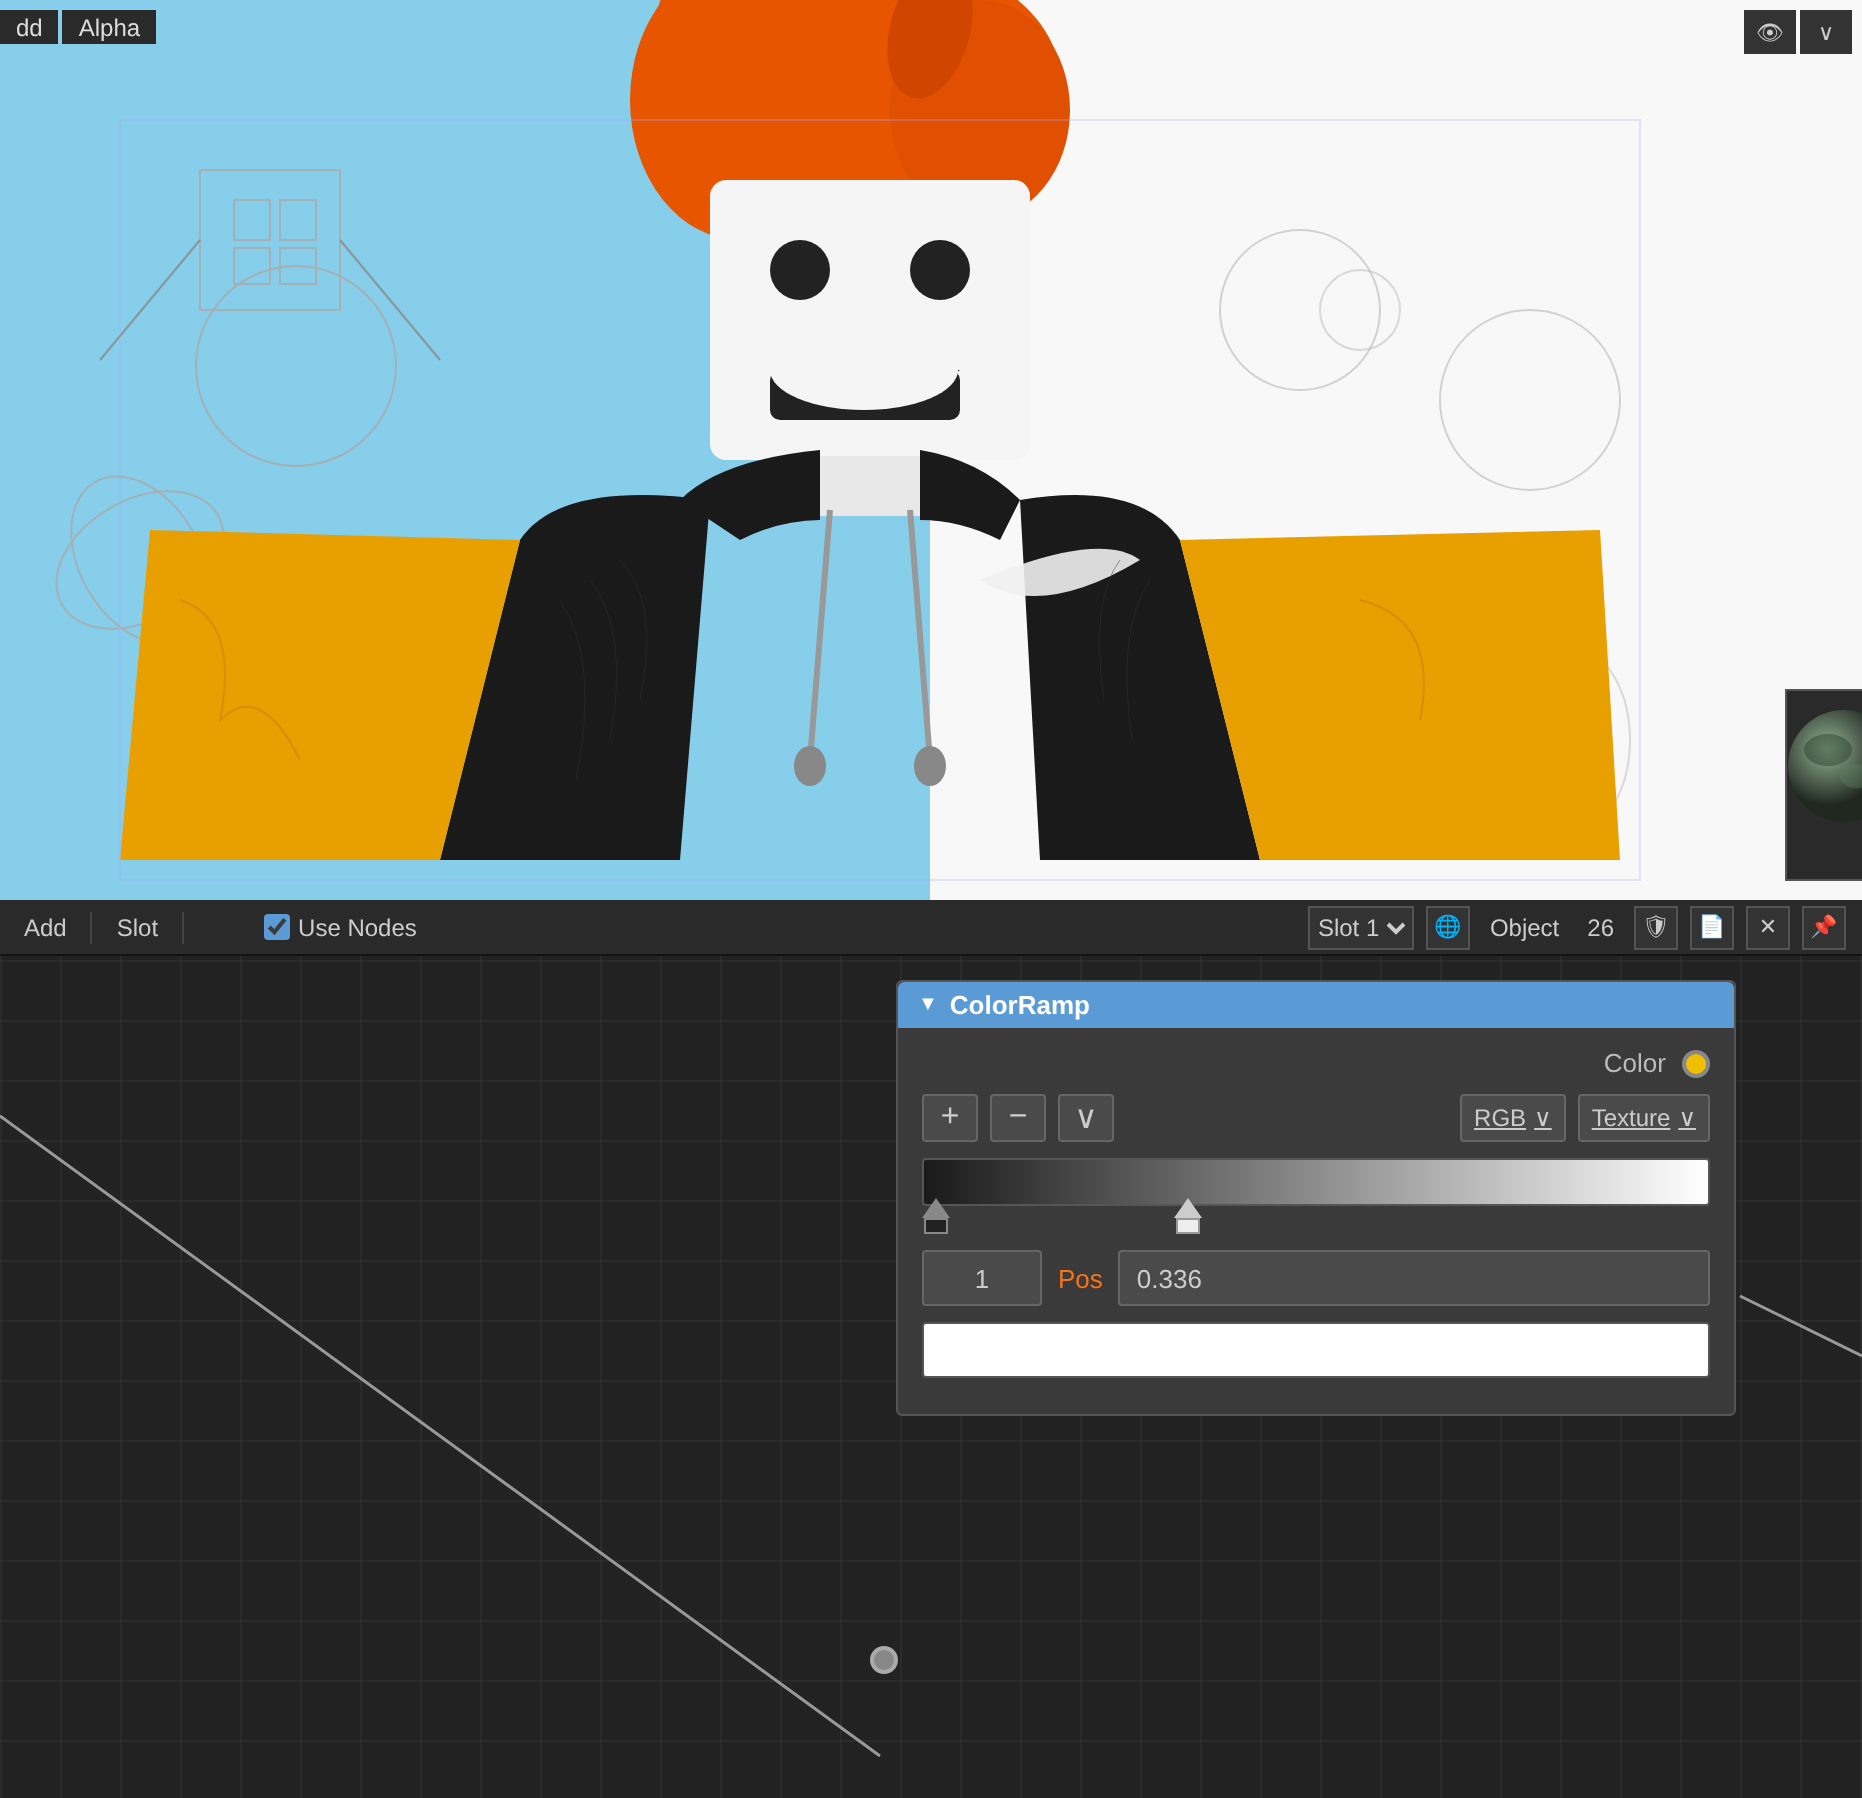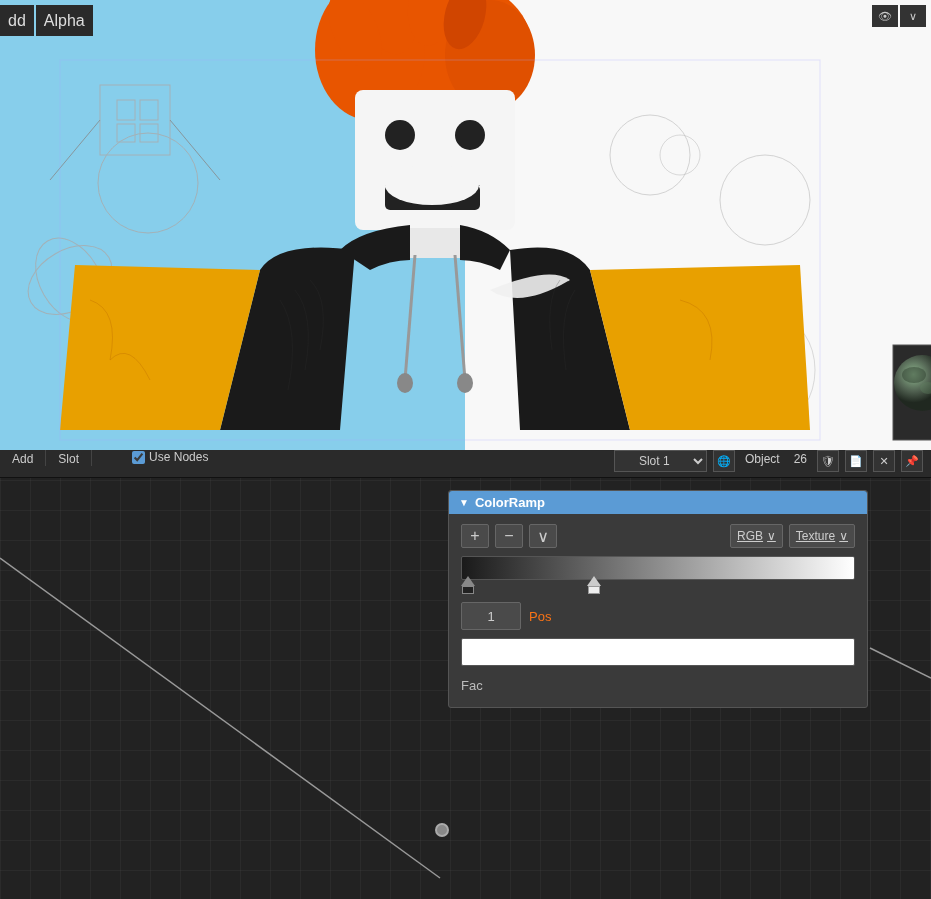--- a/index.html
+++ b/index.html
@@ -27,23 +27,23 @@
       left: 0;
       display: flex;
       gap: 2px;
     }
 
     .menu-btn {
       background: #2a2a2a;
       color: #ddd;
       border: none;
       padding: 2px 8px;
-      font-size: 16px;
-      cursor: pointer;
-      height: 31px;
+      font-size: 12px;
+      cursor: pointer;
+      height: 17px;
     }
 
     
     #top-right {
       position: absolute;
       top: 5px;
       right: 5px;
       display: flex;
       gap: 2px;
     }
@@ -75,21 +75,21 @@
 
     
     #node-toolbar {
       position: absolute;
       top: 0;
       left: 0;
       right: 0;
       height: 28px;
       background: #2a2a2a;
       display: flex;
-      align-items: flex-start;
+      align-items: center;
       gap: 6px;
       padding: 0 8px;
       border-bottom: 1px solid #111;
     }
 
     .toolbar-item {
       color: #ccc;
       font-size: 12px;
       cursor: pointer;
       padding: 2px 4px;
@@ -111,21 +111,21 @@
       accent-color: #5b9bd5;
     }
 
     .toolbar-separator { width: 1px; height: 16px; background: #444; margin: 0 2px; }
 
     .toolbar-select {
       background: #333;
       color: #ccc;
       border: 1px solid #555;
       font-size: 12px;
-      padding: 1px 20px;
+      padding: 1px 0;
       height: 22px;
       cursor: pointer;
     }
 
     .toolbar-icon-btn {
       background: #333;
       border: 1px solid #555;
       color: #ccc;
       width: 22px;
       height: 22px;
@@ -502,20 +502,24 @@
 
   <div id="fac-handle"></div>
 
   <div id="colorramp-panel">
     <div id="panel-header">
       <span class="triangle">▼</span>
       <span>ColorRamp</span>
     </div>
     <div id="panel-body">
 
+      <div class="panel-row">
+        <span class="panel-label">Color</span>
+        <div class="color-socket yellow"></div>
+      </div>
 
 
       <div class="controls-row">
         <button class="ctrl-btn">+</button>
         <button class="ctrl-btn">−</button>
         <button class="ctrl-btn">∨</button>
         <div style="flex:1"></div>
         <div class="ctrl-dropdown">
           <span>RGB</span>
           <span>∨</span>
@@ -541,22 +545,24 @@
           <div style="position:absolute; left:calc(33.6% - 6px); bottom:0; display:flex; flex-direction:column; align-items:center; cursor:pointer;">
             <div style="width:0;height:0;border-left:7px solid transparent;border-right:7px solid transparent;border-bottom:10px solid #ccc;"></div>
             <div style="width:12px;height:8px;background:#eee;border:1px solid #999;"></div>
           </div>
         </div>
       </div>
 
       <div class="pos-row">
         <div class="pos-field narrow">1</div>
         <span class="pos-label">Pos</span>
+        <div class="pos-value">
+          <span>0.336</span>
+        </div>
       </div>
 
       <div id="color-swatch"></div>
 
-      <div id="fac-label">Fac</div>
 
     </div>
   </div>
 
 </div>
 
 </body></html>

